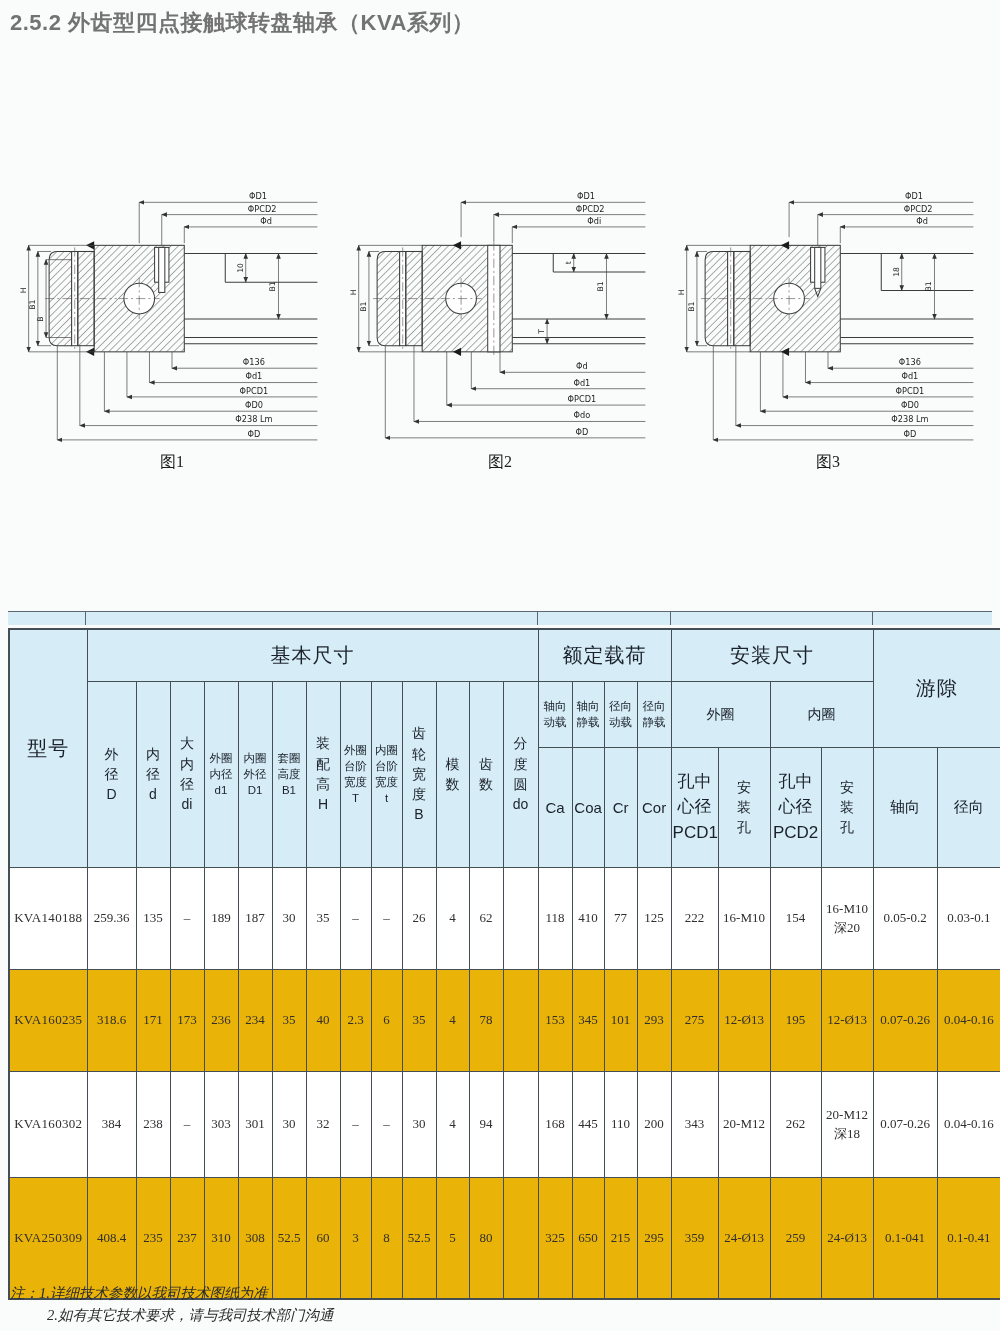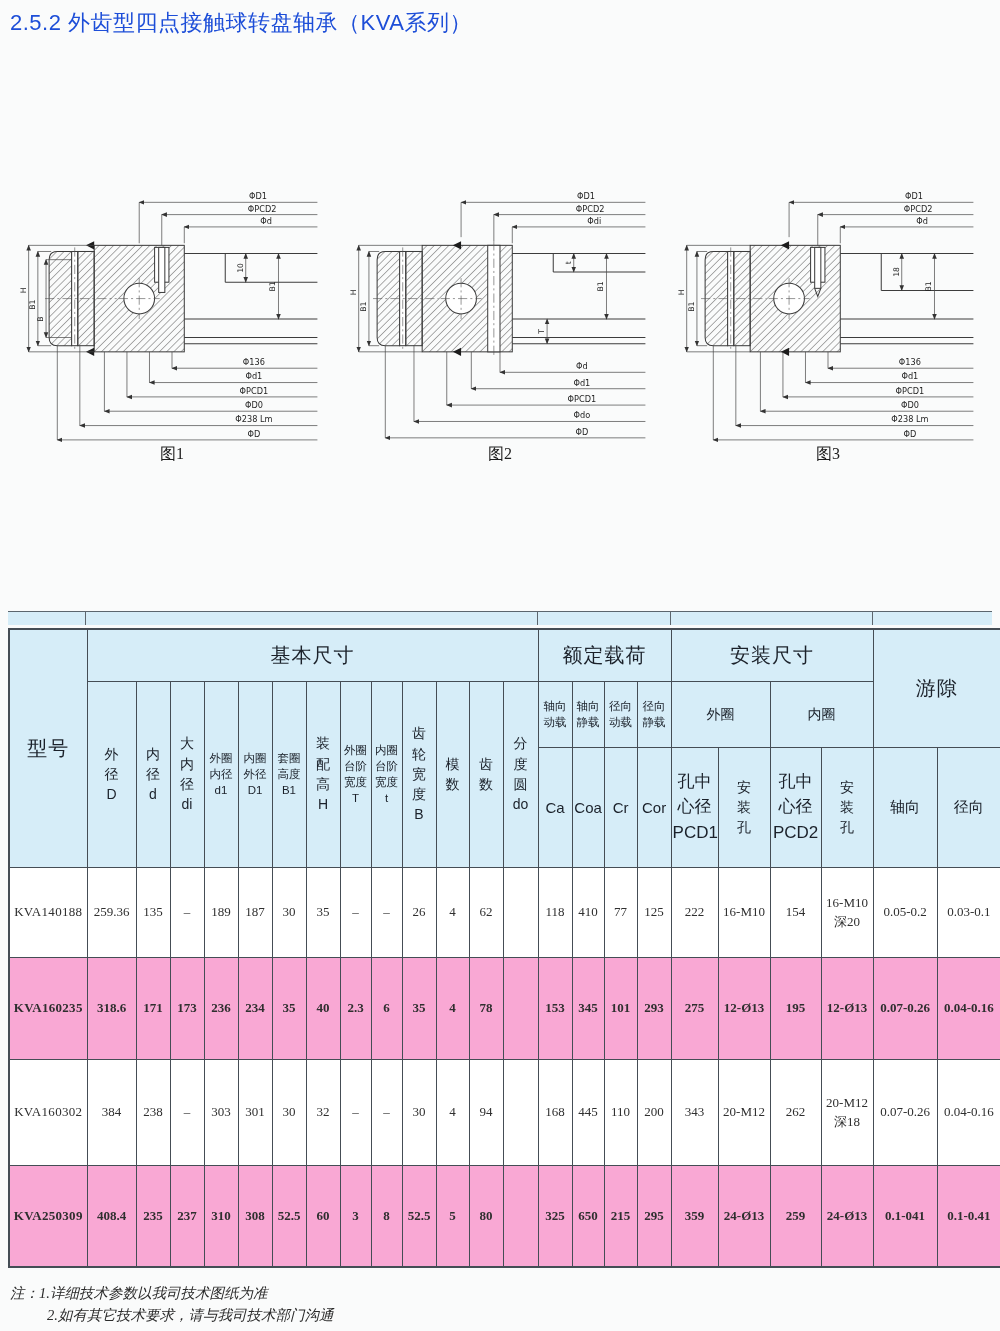--- a/index.html
+++ b/index.html
@@ -4,27 +4,27 @@
 <style>
   html,body{margin:0;padding:0;}
   body{
     width:1000px;height:1331px;position:relative;
     background:#fafbfb;
     font-family:"Liberation Sans",sans-serif;
     color:#222;
   }
   .page-title{
     position:absolute;left:10px;top:8px;
-    font-size:22px;font-weight:normal;color:#1d4ed8;letter-spacing:.5px;
+    font-size:22px;font-weight:bold;color:#737373;letter-spacing:.5px;
   }
   
   .figs{position:absolute;top:188px;left:0;width:1000px;display:flex;justify-content:space-between;padding:0 18px;box-sizing:border-box;}
   .fig{width:308px;}
   .fig svg{display:block;}
-  .fig-caption{text-align:center;font-size:16px;margin-top:0;color:#1d1d1d;font-family:"Liberation Serif",serif;}
+  .fig-caption{text-align:center;font-size:16px;margin-top:8px;color:#1d1d1d;font-family:"Liberation Serif",serif;}
   .dln{stroke:#3c3c3c;stroke-width:1;fill:none;}
   .dthin{stroke:#4a4a4a;stroke-width:.7;fill:none;}
   .dcl{stroke:#555;stroke-width:.6;fill:none;stroke-dasharray:9 3 2 3;}
   .dtxt{font-family:"DejaVu Sans",sans-serif;font-size:8px;fill:#1f1f1f;}
   .dtxtv{font-family:"DejaVu Sans",sans-serif;font-size:7.5px;fill:#1f1f1f;}
   
   .sliver{position:absolute;left:8px;top:611px;width:984px;height:13px;background:#d6edf8;border-top:1px solid #5c666e;}
   .sliver .sep{position:absolute;top:0;bottom:0;width:1px;background:#5c666e;}
   
   table.spec{
@@ -40,21 +40,21 @@
   .group-h{font-size:20px;letter-spacing:1px;margin-left:11px;}
   .sub-h{font-size:12.5px;line-height:1.5;}
   .sub-h.wide{font-size:14px;line-height:1.45;}
   .sub-h.narrow{font-size:11.5px;line-height:1.4;}
   .letter-h{font-size:15px;}
   .mount-h{font-size:17px;line-height:1.5;}
   .clr-h{font-size:15px;}
   table.spec td{
     font-family:"Liberation Serif",serif;font-size:13px;color:#2f2f2f;background:#ffffff;line-height:1.5;
   }
-  tr.alt td{background:#f9a8d4;font-weight:bold;}
+  tr.alt td{background:#eab308;}
   td.model{font-size:13px;letter-spacing:.3px;}
   
   .notes{position:absolute;left:10px;top:1282px;font-size:14.5px;color:#2b2b2b;font-family:"Liberation Serif",serif;font-style:italic;line-height:1.55;}
   .notes .l2{margin-left:37px;}
 </style>
 </head>
 <body>
 
 <div class="page-title">2.5.2 外齿型四点接触球转盘轴承（KVA系列）</div>
 
@@ -406,21 +406,21 @@
 心径
 PCD2</th>
       <th class="mount-h sub-h wide">安
 装
 孔</th>
       <th class="clr-h">轴向</th>
       <th class="clr-h">径向</th>
     </tr>
   </thead>
   <tbody>
-    <tr style="height:90px">
+    <tr style="height:102px">
       <td class="model">KVA140188</td>
       <td>259.36</td>
       <td>135</td>
       <td>–</td>
       <td>189</td>
       <td>187</td>
       <td>30</td>
       <td>35</td>
       <td>–</td>
       <td>–</td>
@@ -486,21 +486,21 @@
       <td>110</td>
       <td>200</td>
       <td>343</td>
       <td>20-M12</td>
       <td>262</td>
       <td>20-M12
 深18</td>
       <td>0.07-0.26</td>
       <td>0.04-0.16</td>
     </tr>
-    <tr style="height:102px" class="alt">
+    <tr style="height:122px" class="alt">
       <td class="model">KVA250309</td>
       <td>408.4</td>
       <td>235</td>
       <td>237</td>
       <td>310</td>
       <td>308</td>
       <td>52.5</td>
       <td>60</td>
       <td>3</td>
       <td>8</td>

